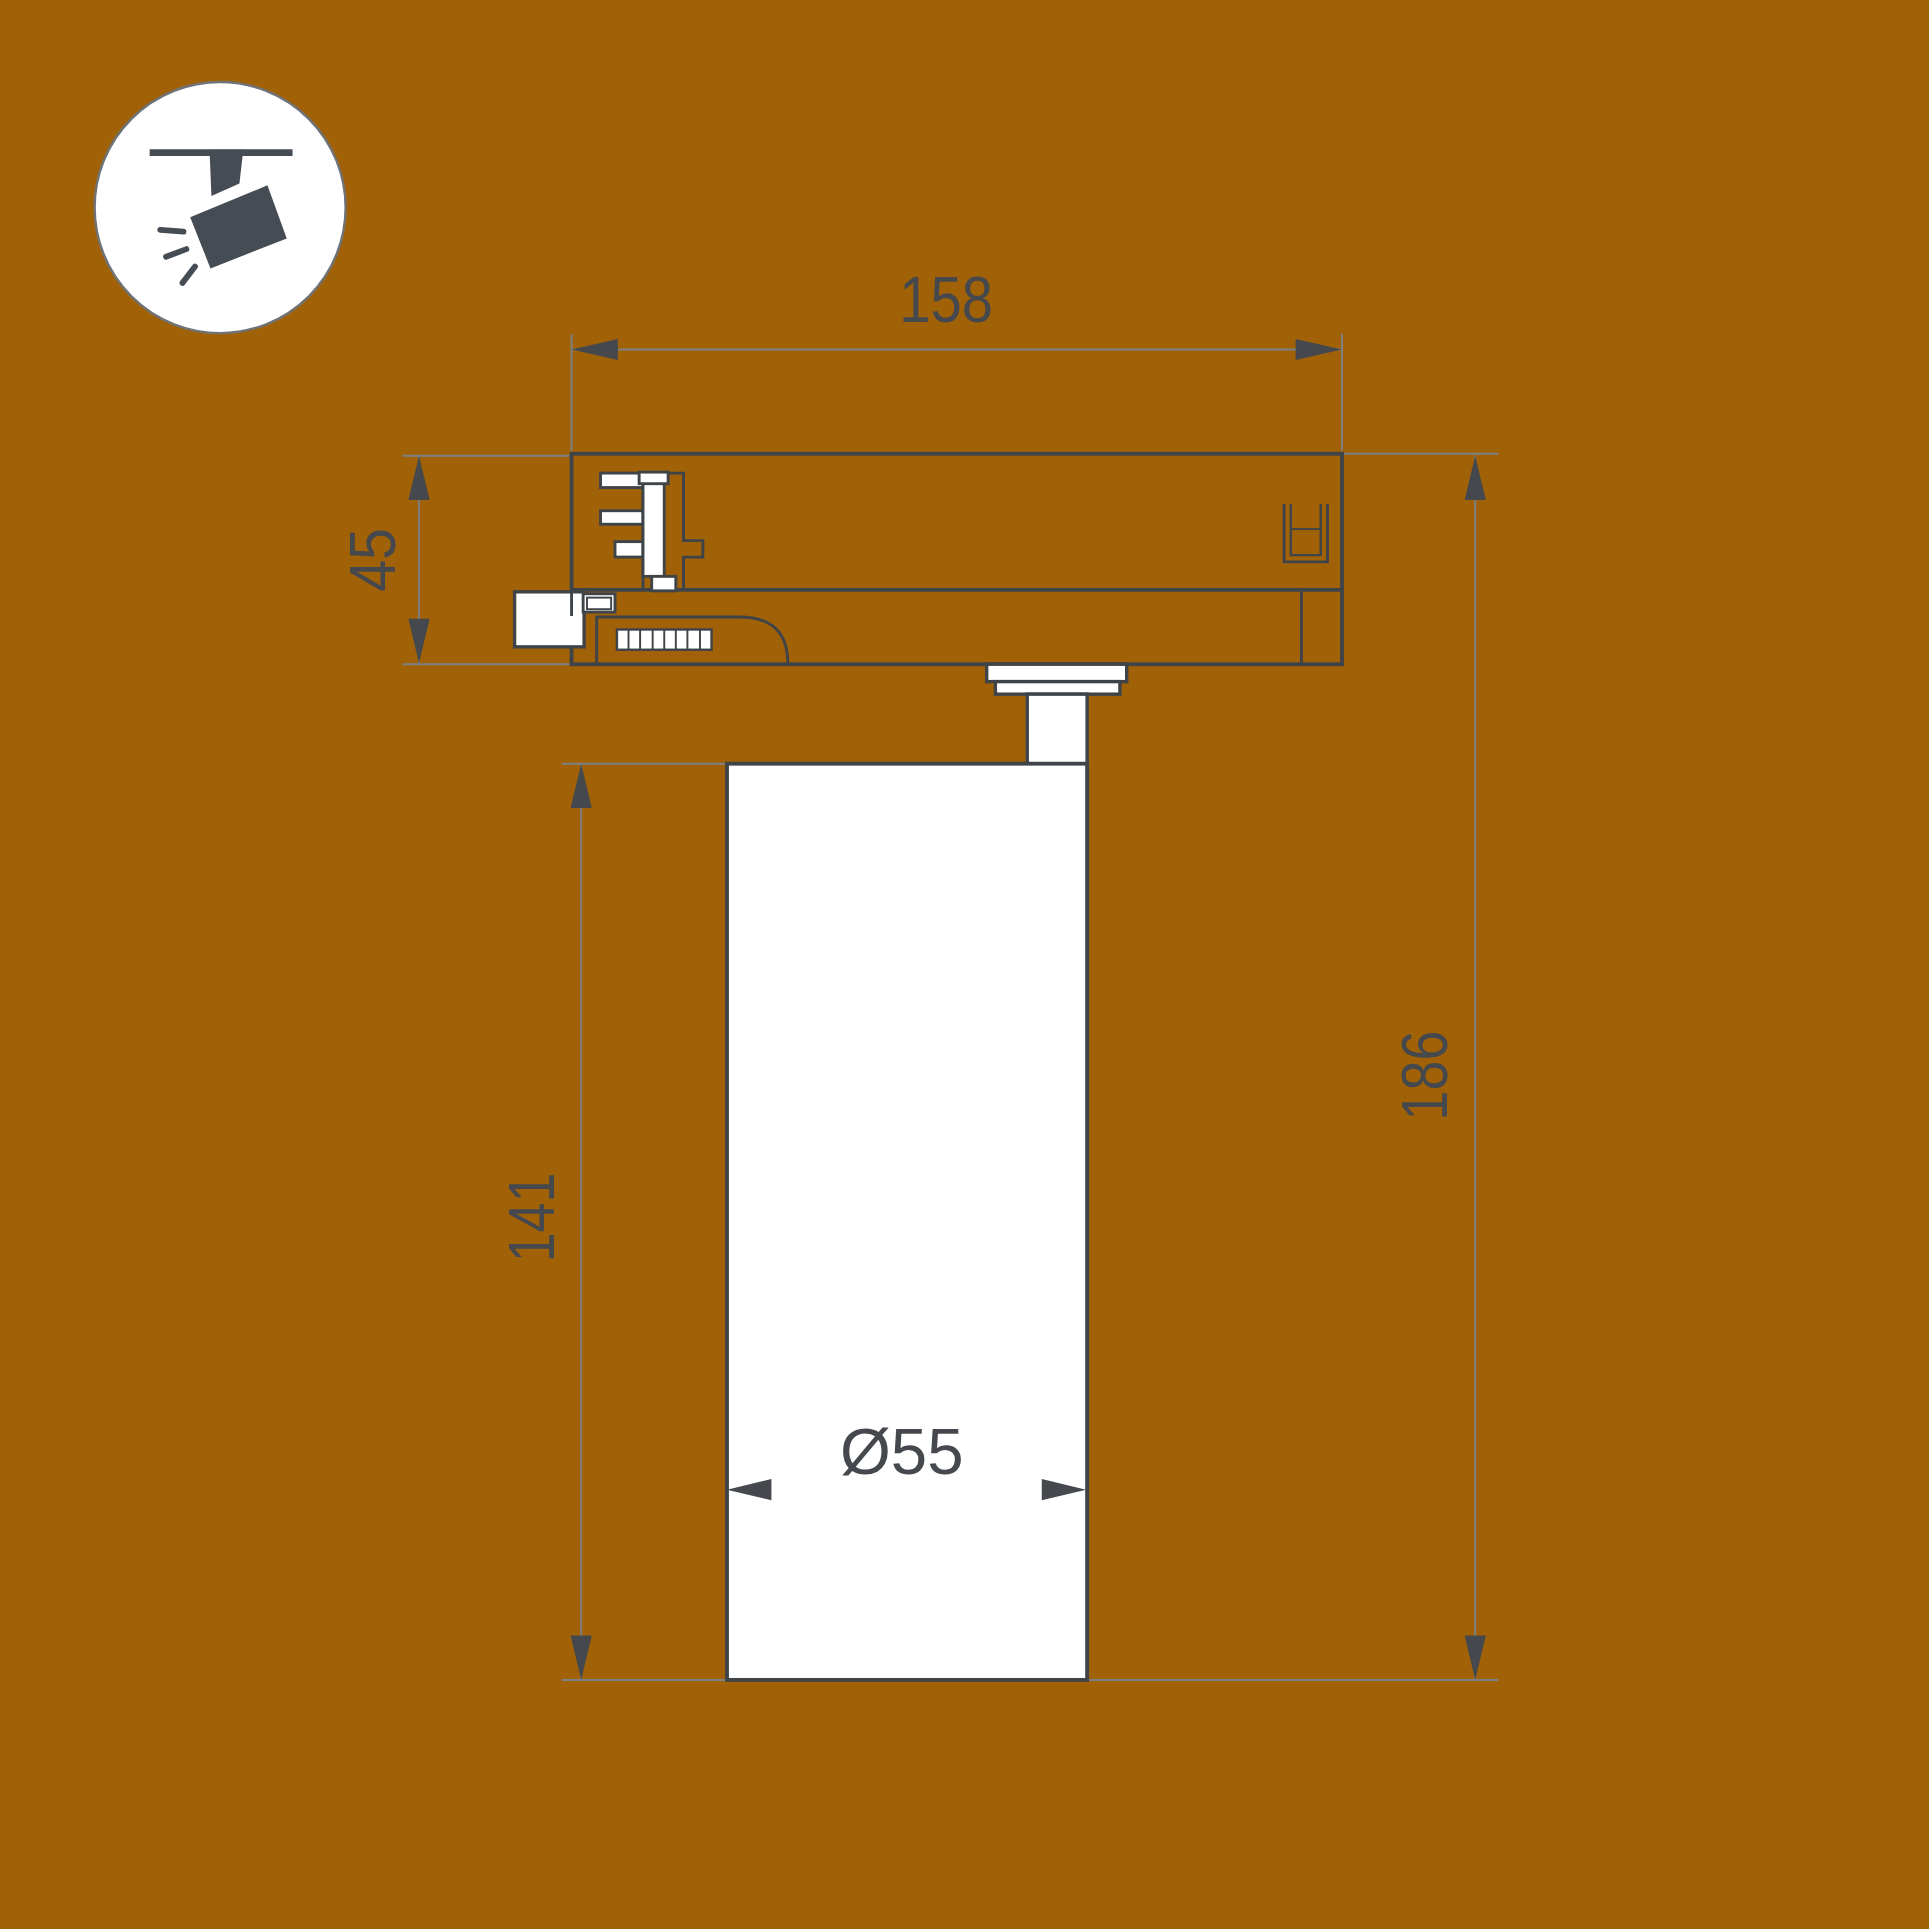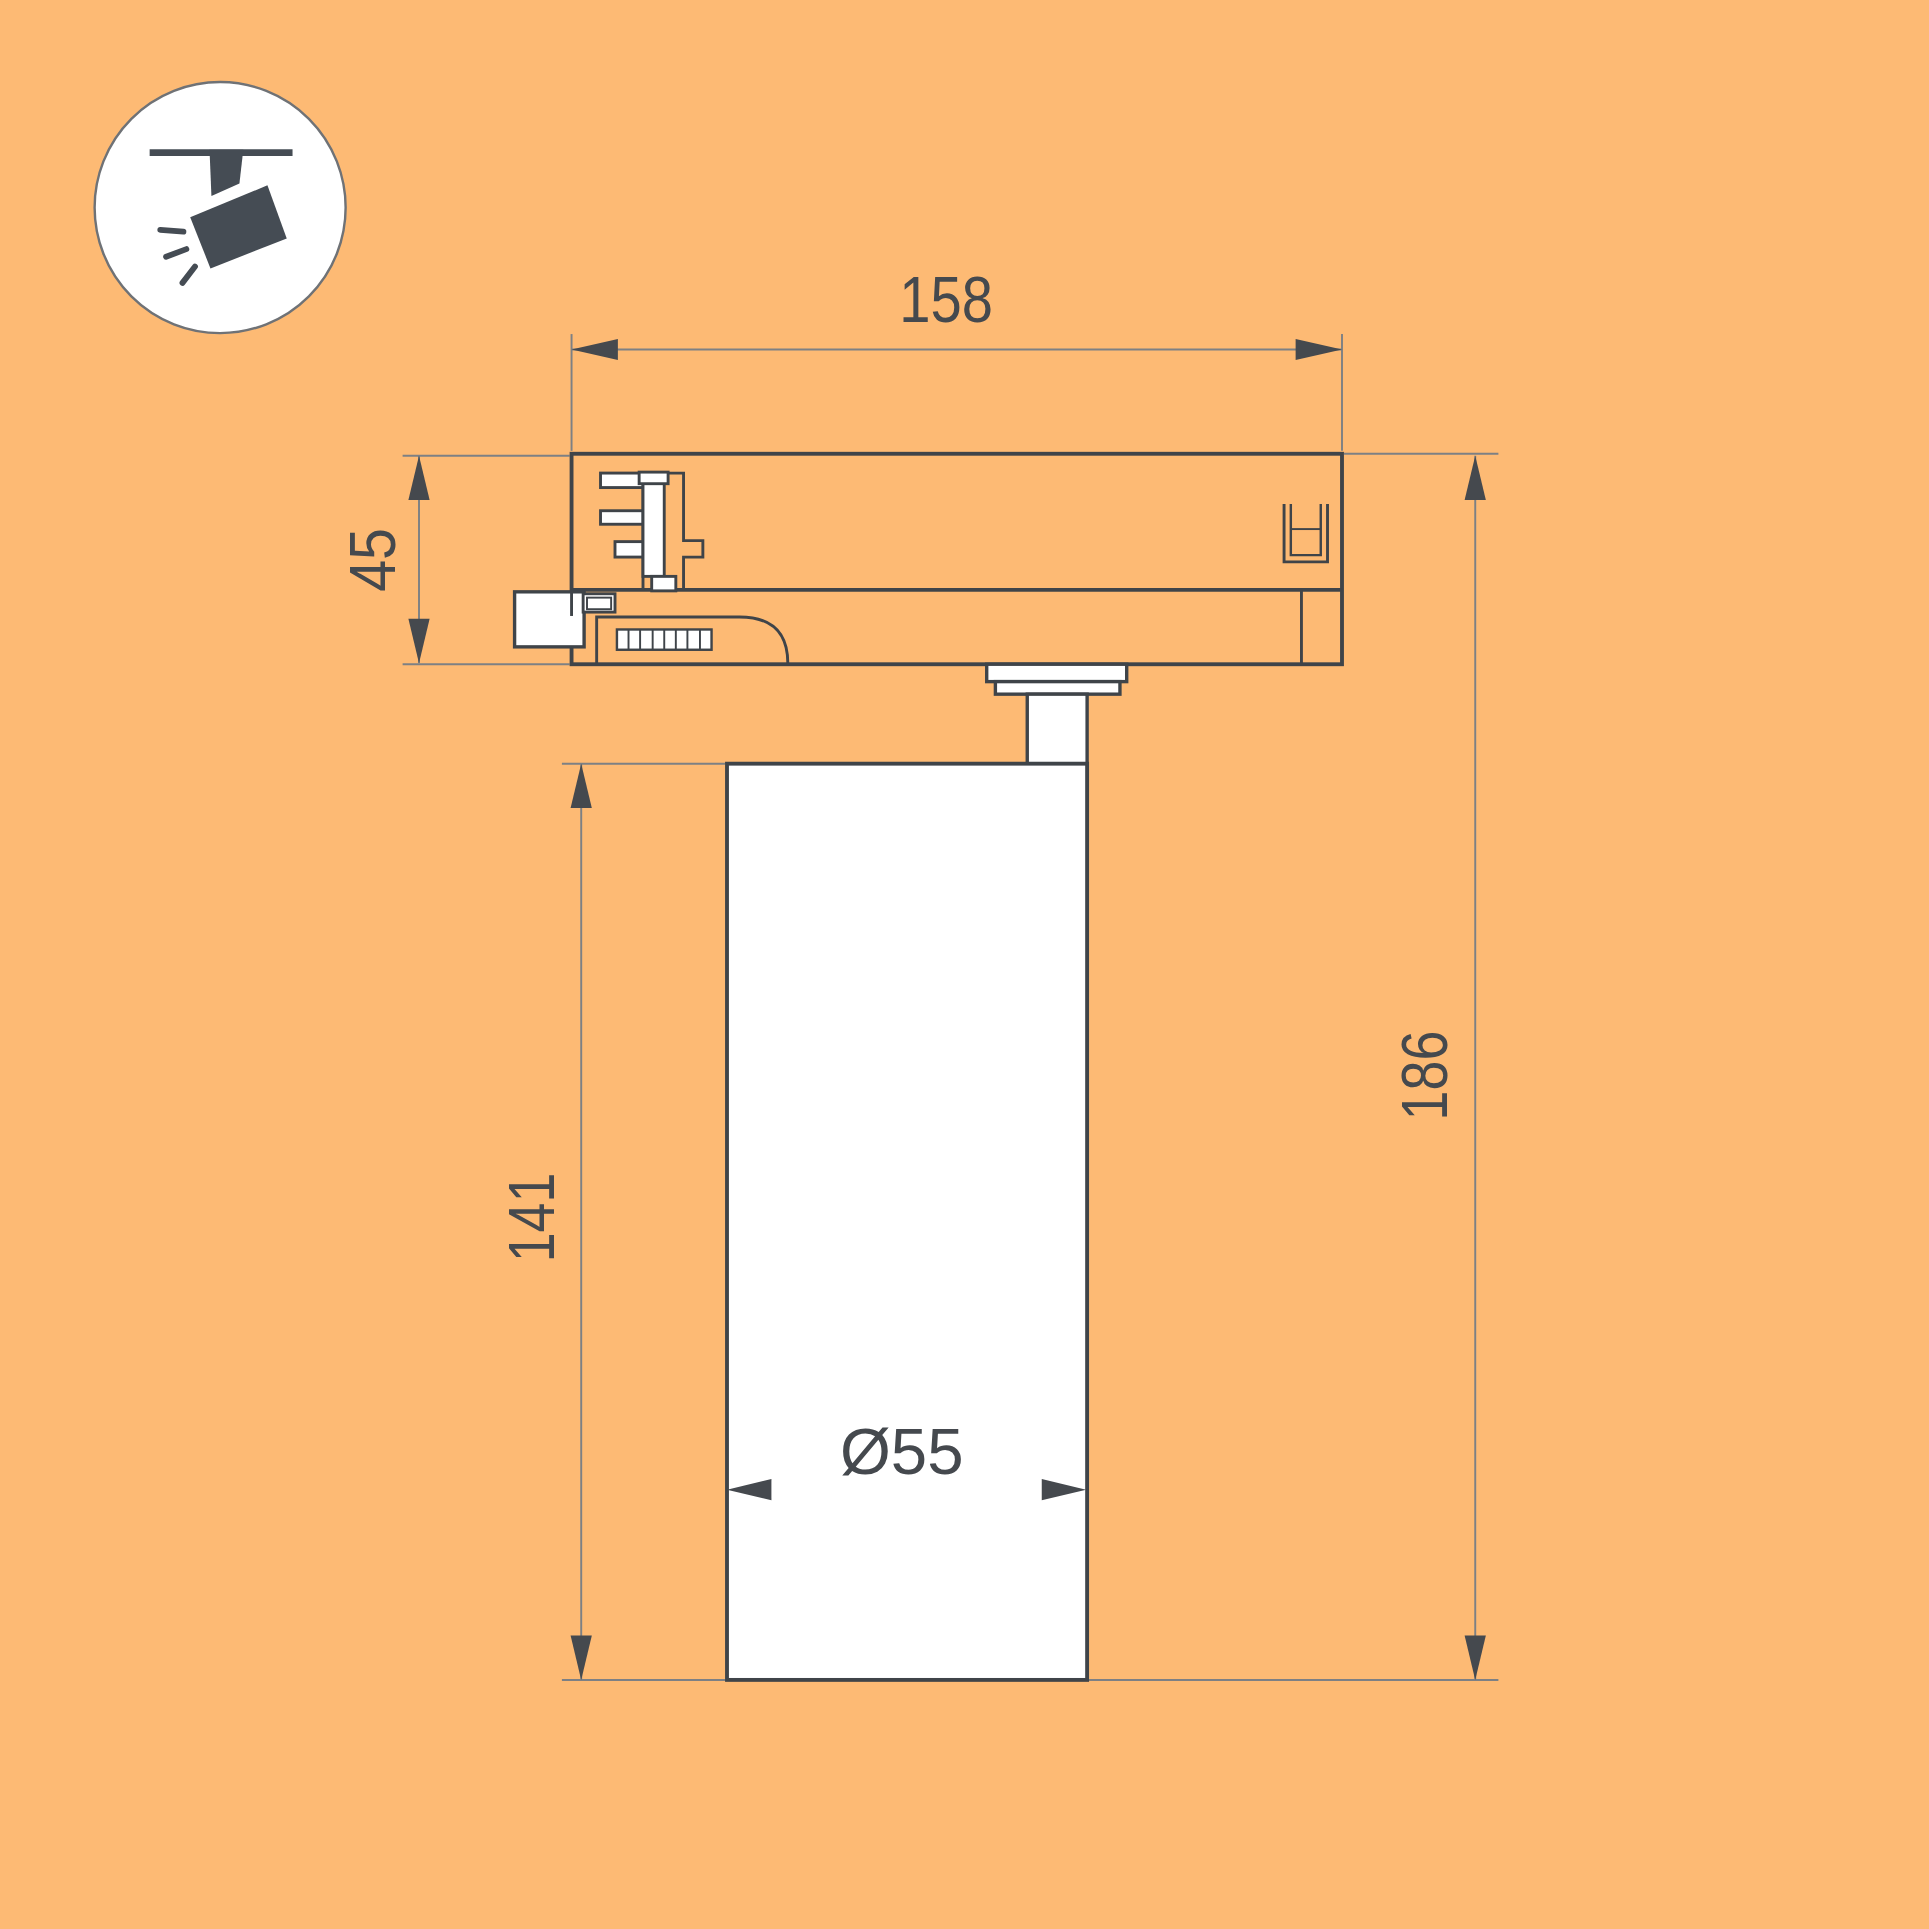--- a/index.html
+++ b/index.html
@@ -1,16 +1,16 @@
 <!DOCTYPE html>
 <html><head>
 <meta charset="utf-8">
 <style>
   html,body{margin:0;padding:0;background:#ffffff;}
-  .page{width:1929px;height:1929px;position:relative;background:#fdba74;}
+  .page{width:1929px;height:1929px;position:relative;background:#a16207;}
   svg.drawing{display:block;width:1929px;height:1929px;}
   .obj{stroke:#3f4449;fill:none;}
   .obj-fill{stroke:#3f4449;fill:#ffffff;}
   .thin{stroke:#7d8084;stroke-width:2;fill:none;}
   .arrow{fill:#45494e;stroke:none;}
   .dim-text{font-family:"Liberation Sans","DejaVu Sans",sans-serif;font-size:68px;fill:#45494e;text-anchor:middle;}
   .icon-fill{fill:#454c54;stroke:none;}
   .icon-stroke{stroke:#454c54;fill:none;}
 </style>
 </head>

